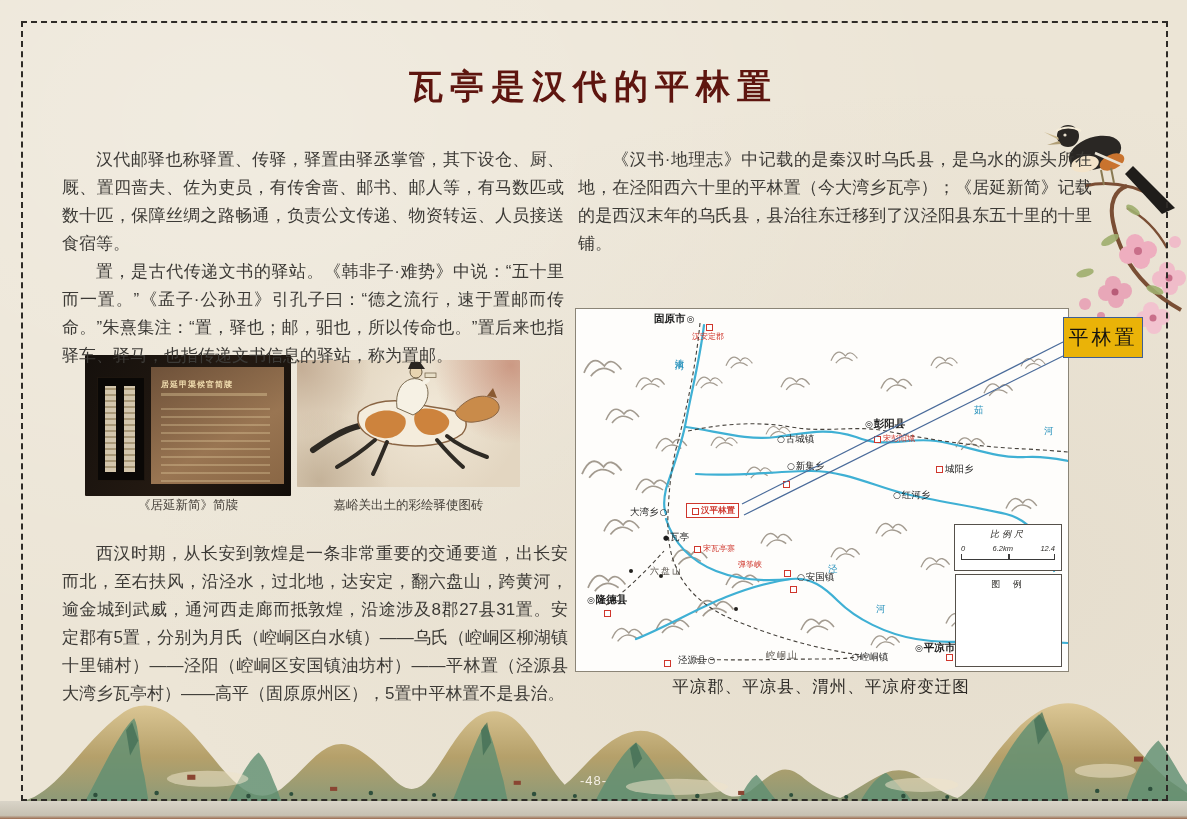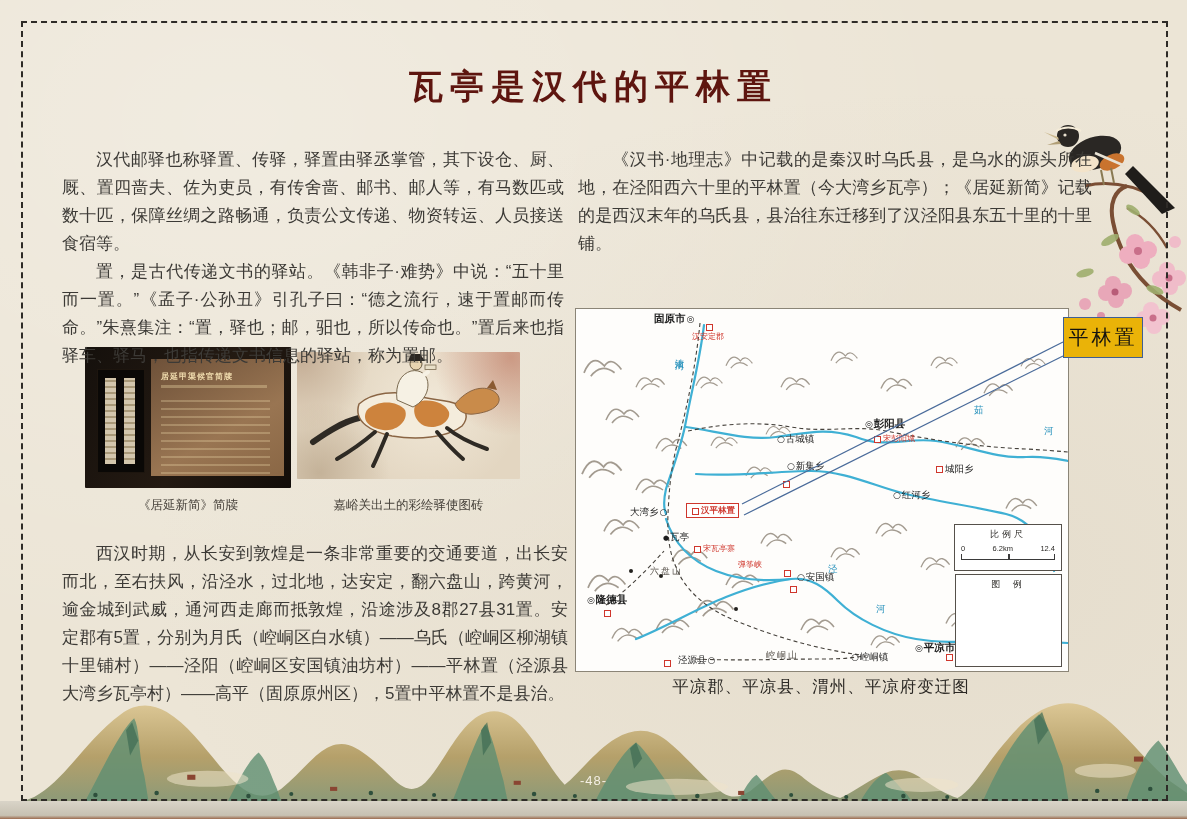--- a/index.html
+++ b/index.html
@@ -16,21 +16,21 @@
   .title{position:absolute;left:0;right:0;top:64px;text-align:center;z-index:2;
        font-family:"Liberation Serif",serif;font-weight:bold;font-size:34px;
        color:#5e150f;letter-spacing:7px;}
   .col{position:absolute;z-index:2;color:#3c3a36;font-size:17px;line-height:28px;
        text-align:justify;}
   .col p{margin:0;text-indent:2em;}
   #leftcol{left:62px;top:146px;width:502px;}
   #leftcol3{left:62px;top:540px;width:506px;}
   #rightcol{left:578px;top:146px;width:514px;}
   
-  .photo{position:absolute;overflow:hidden;border-radius:1px;}
+  .photo{position:absolute;overflow:hidden;border-radius:1px;margin-top:8px;}
   #photo-museum{left:85px;top:347px;width:206px;height:141px;
        background:linear-gradient(120deg,#15100c,#241a12 55%,#120d09);}
   .slipframe{position:absolute;left:12px;top:22px;width:46px;height:102px;
        background:#0a0806;border:1px solid #1d150e;}
   .slip{position:absolute;top:8px;width:11px;height:86px;
        background:repeating-linear-gradient(0deg,#d3c6ac 0 4px,#a89877 4px 6px);}
   .slip.s1{left:7px;} .slip.s2{left:26px;}
   .mpanel{position:absolute;left:66px;top:12px;right:7px;bottom:12px;
        background:linear-gradient(150deg,#6e5139,#997552 60%,#8a6745);padding:12px 8px 0 10px;}
   .ph-title{font-size:8px;font-weight:bold;color:#f0dcae;letter-spacing:1px;}
@@ -61,21 +61,21 @@
       padding:2px 3px;background:rgba(255,255,255,.8);font-weight:bold;}
   .ml.river,.ml.riverv{color:#2a93bd;font-size:9.5px;letter-spacing:1px;}
   .ml.riverv{writing-mode:vertical-rl;}
   .ml.mount{color:#57524b;font-size:9px;letter-spacing:2px;}
   .mk{font-size:9px;margin:0 1px;font-family:"DejaVu Sans",sans-serif;}
   .dotk{font-size:7px;}
   .rsq{display:inline-block;width:5px;height:5px;border:1.4px solid #cf362c;
       background:#fff;margin:0 2px;vertical-align:middle;}
   .mapbox{position:absolute;right:6px;background:#fff;border:1px solid #55504a;
       z-index:4;width:94px;color:#2c2a27;}
-  #scalebox{bottom:100px;height:42px;padding:3px 6px 0 6px;}
+  #scalebox{bottom:100px;height:42px;padding:3px 6px 0 6px;font-style:italic;}
   .sb-title{text-align:center;font-size:9px;letter-spacing:3px;}
   .sb-ticks{display:flex;justify-content:space-between;font-size:7.5px;margin-top:3px;}
   .sb-bar{height:5px;border-bottom:1.5px solid #3a3a3a;border-left:1.5px solid #3a3a3a;
       border-right:1.5px solid #3a3a3a;position:relative;margin-top:1px;}
   .sb-bar i{position:absolute;left:50%;top:0;width:1.5px;height:100%;background:#3a3a3a;}
   #legendbox{bottom:4px;height:88px;padding:3px 5px 0 6px;}
   .lg-title{text-align:center;font-size:9px;letter-spacing:5px;margin-bottom:2px;}
   .lg-row{display:flex;align-items:center;gap:4px;font-size:8px;height:16px;}
   .sym{width:20px;display:flex;justify-content:center;align-items:center;flex:none;}
   .sym-river{width:18px;height:2.5px;background:#3fb0d4;}

